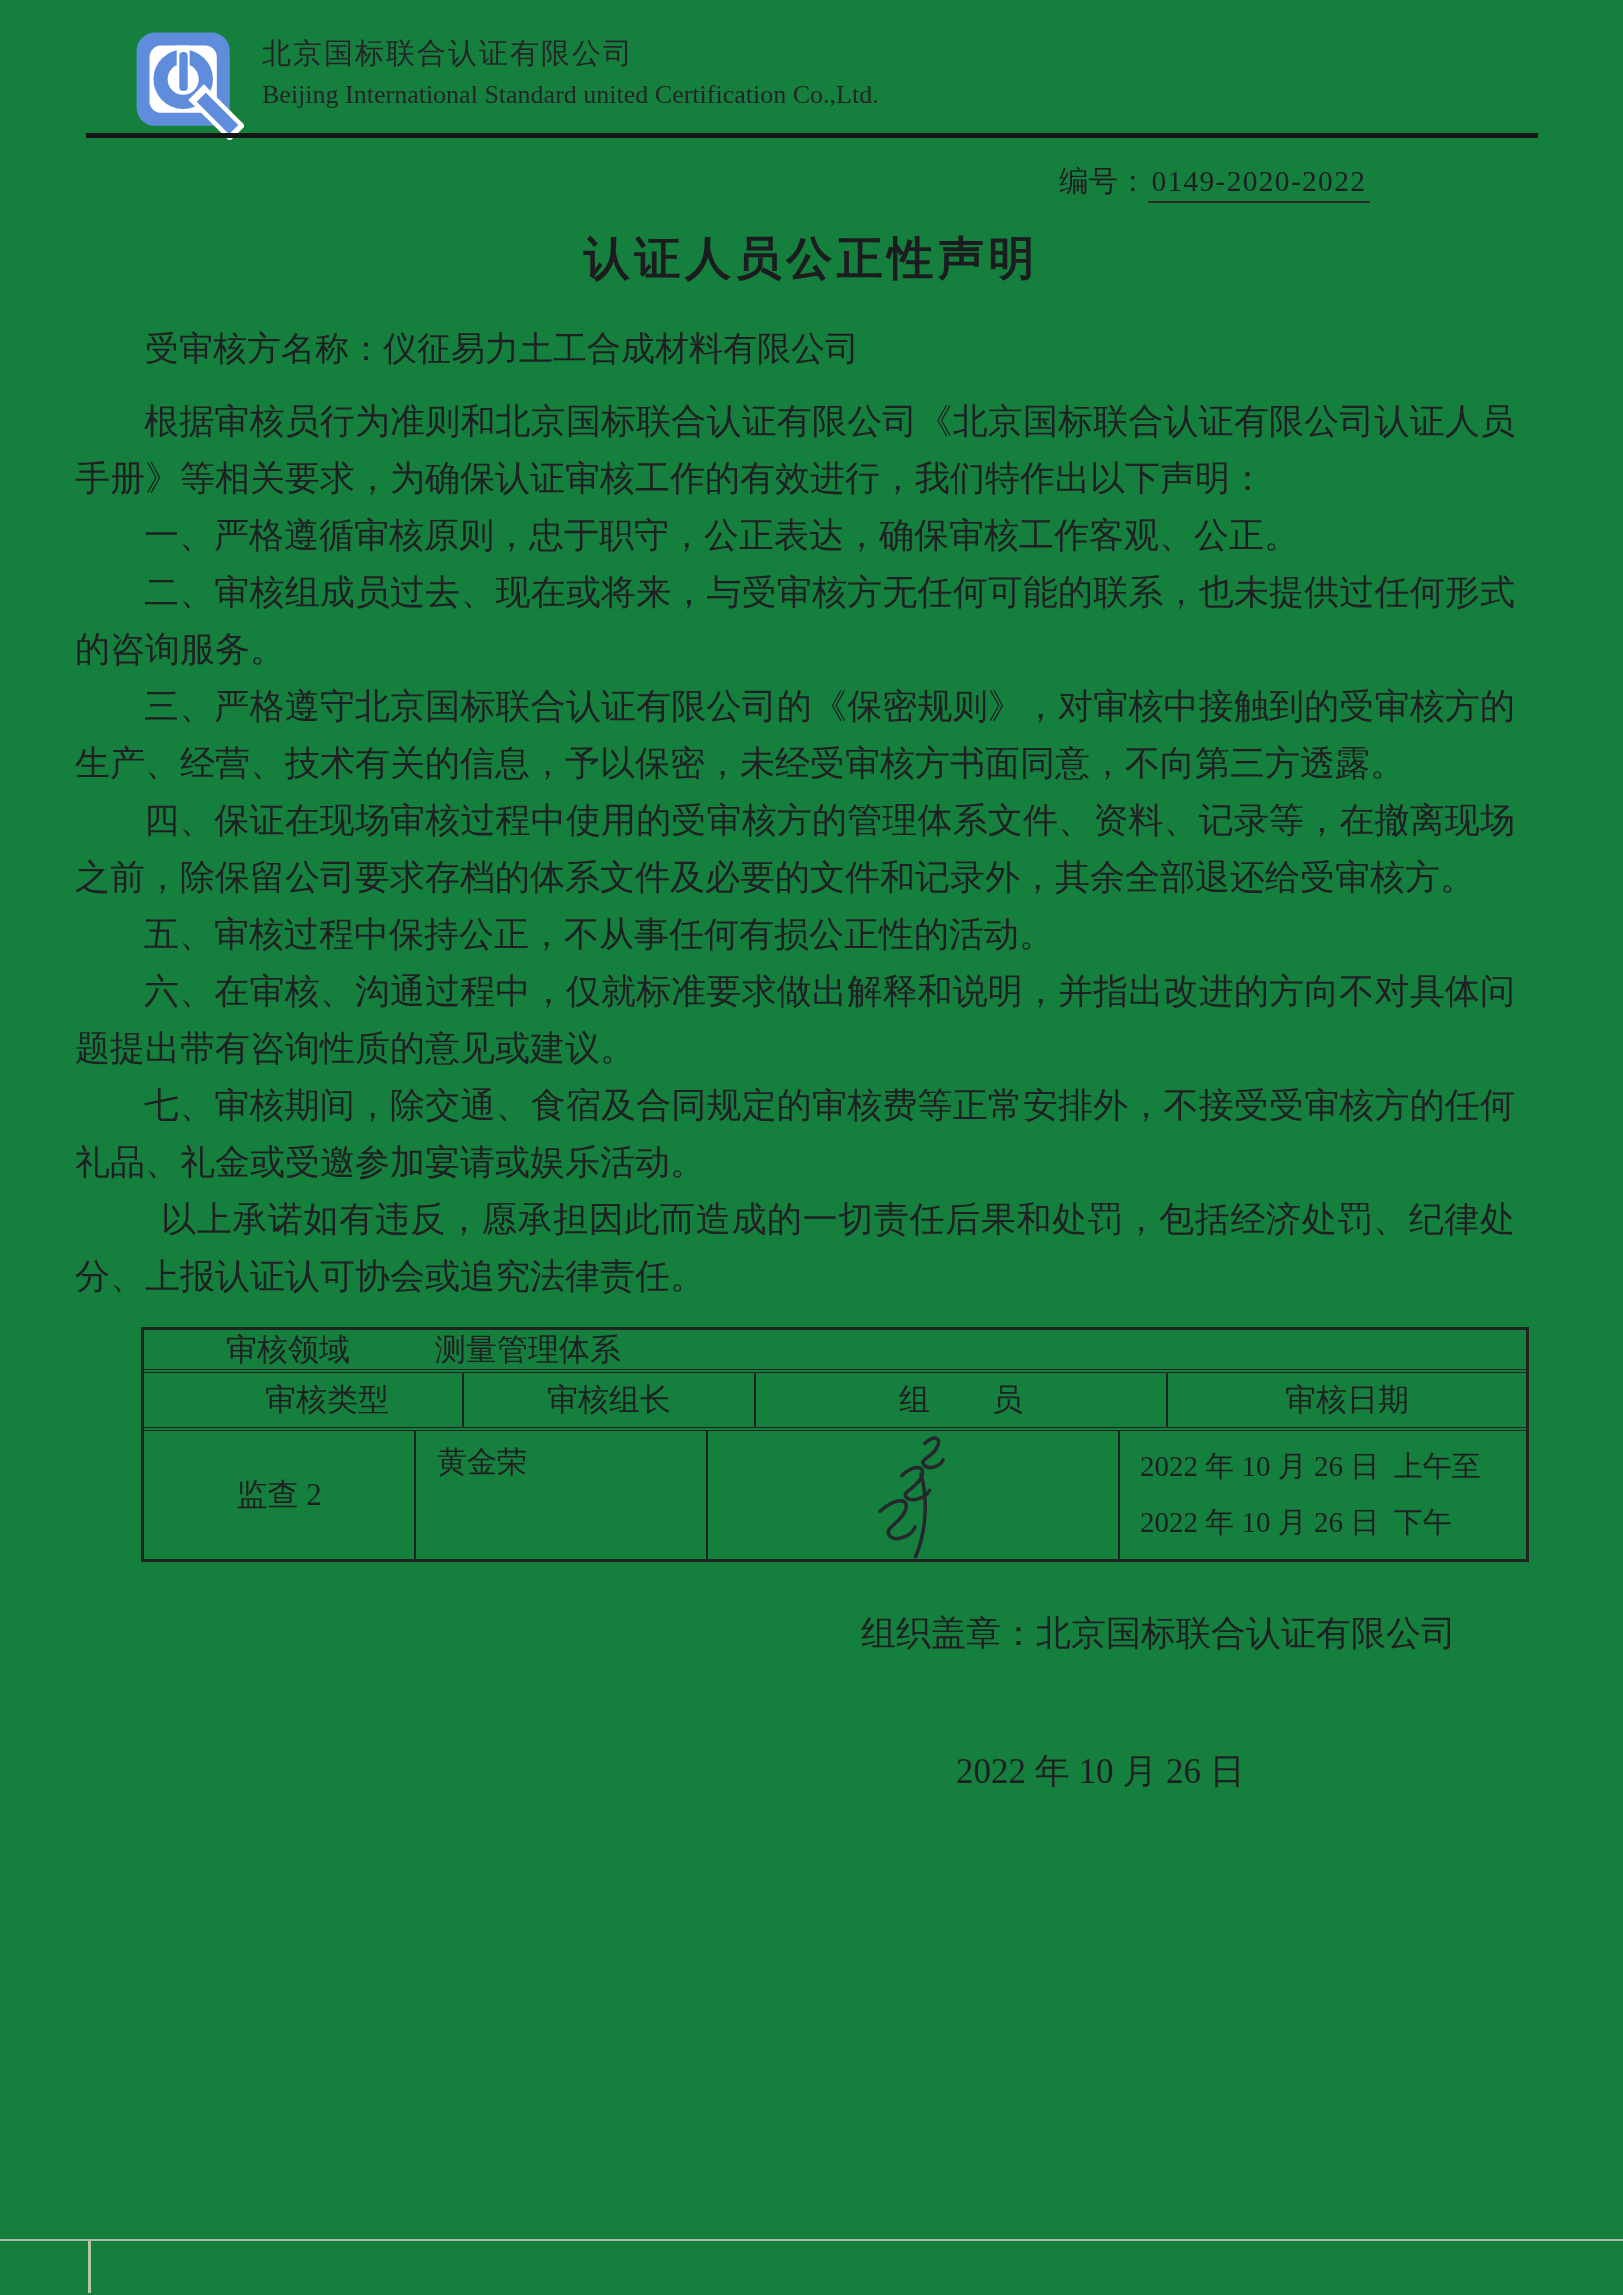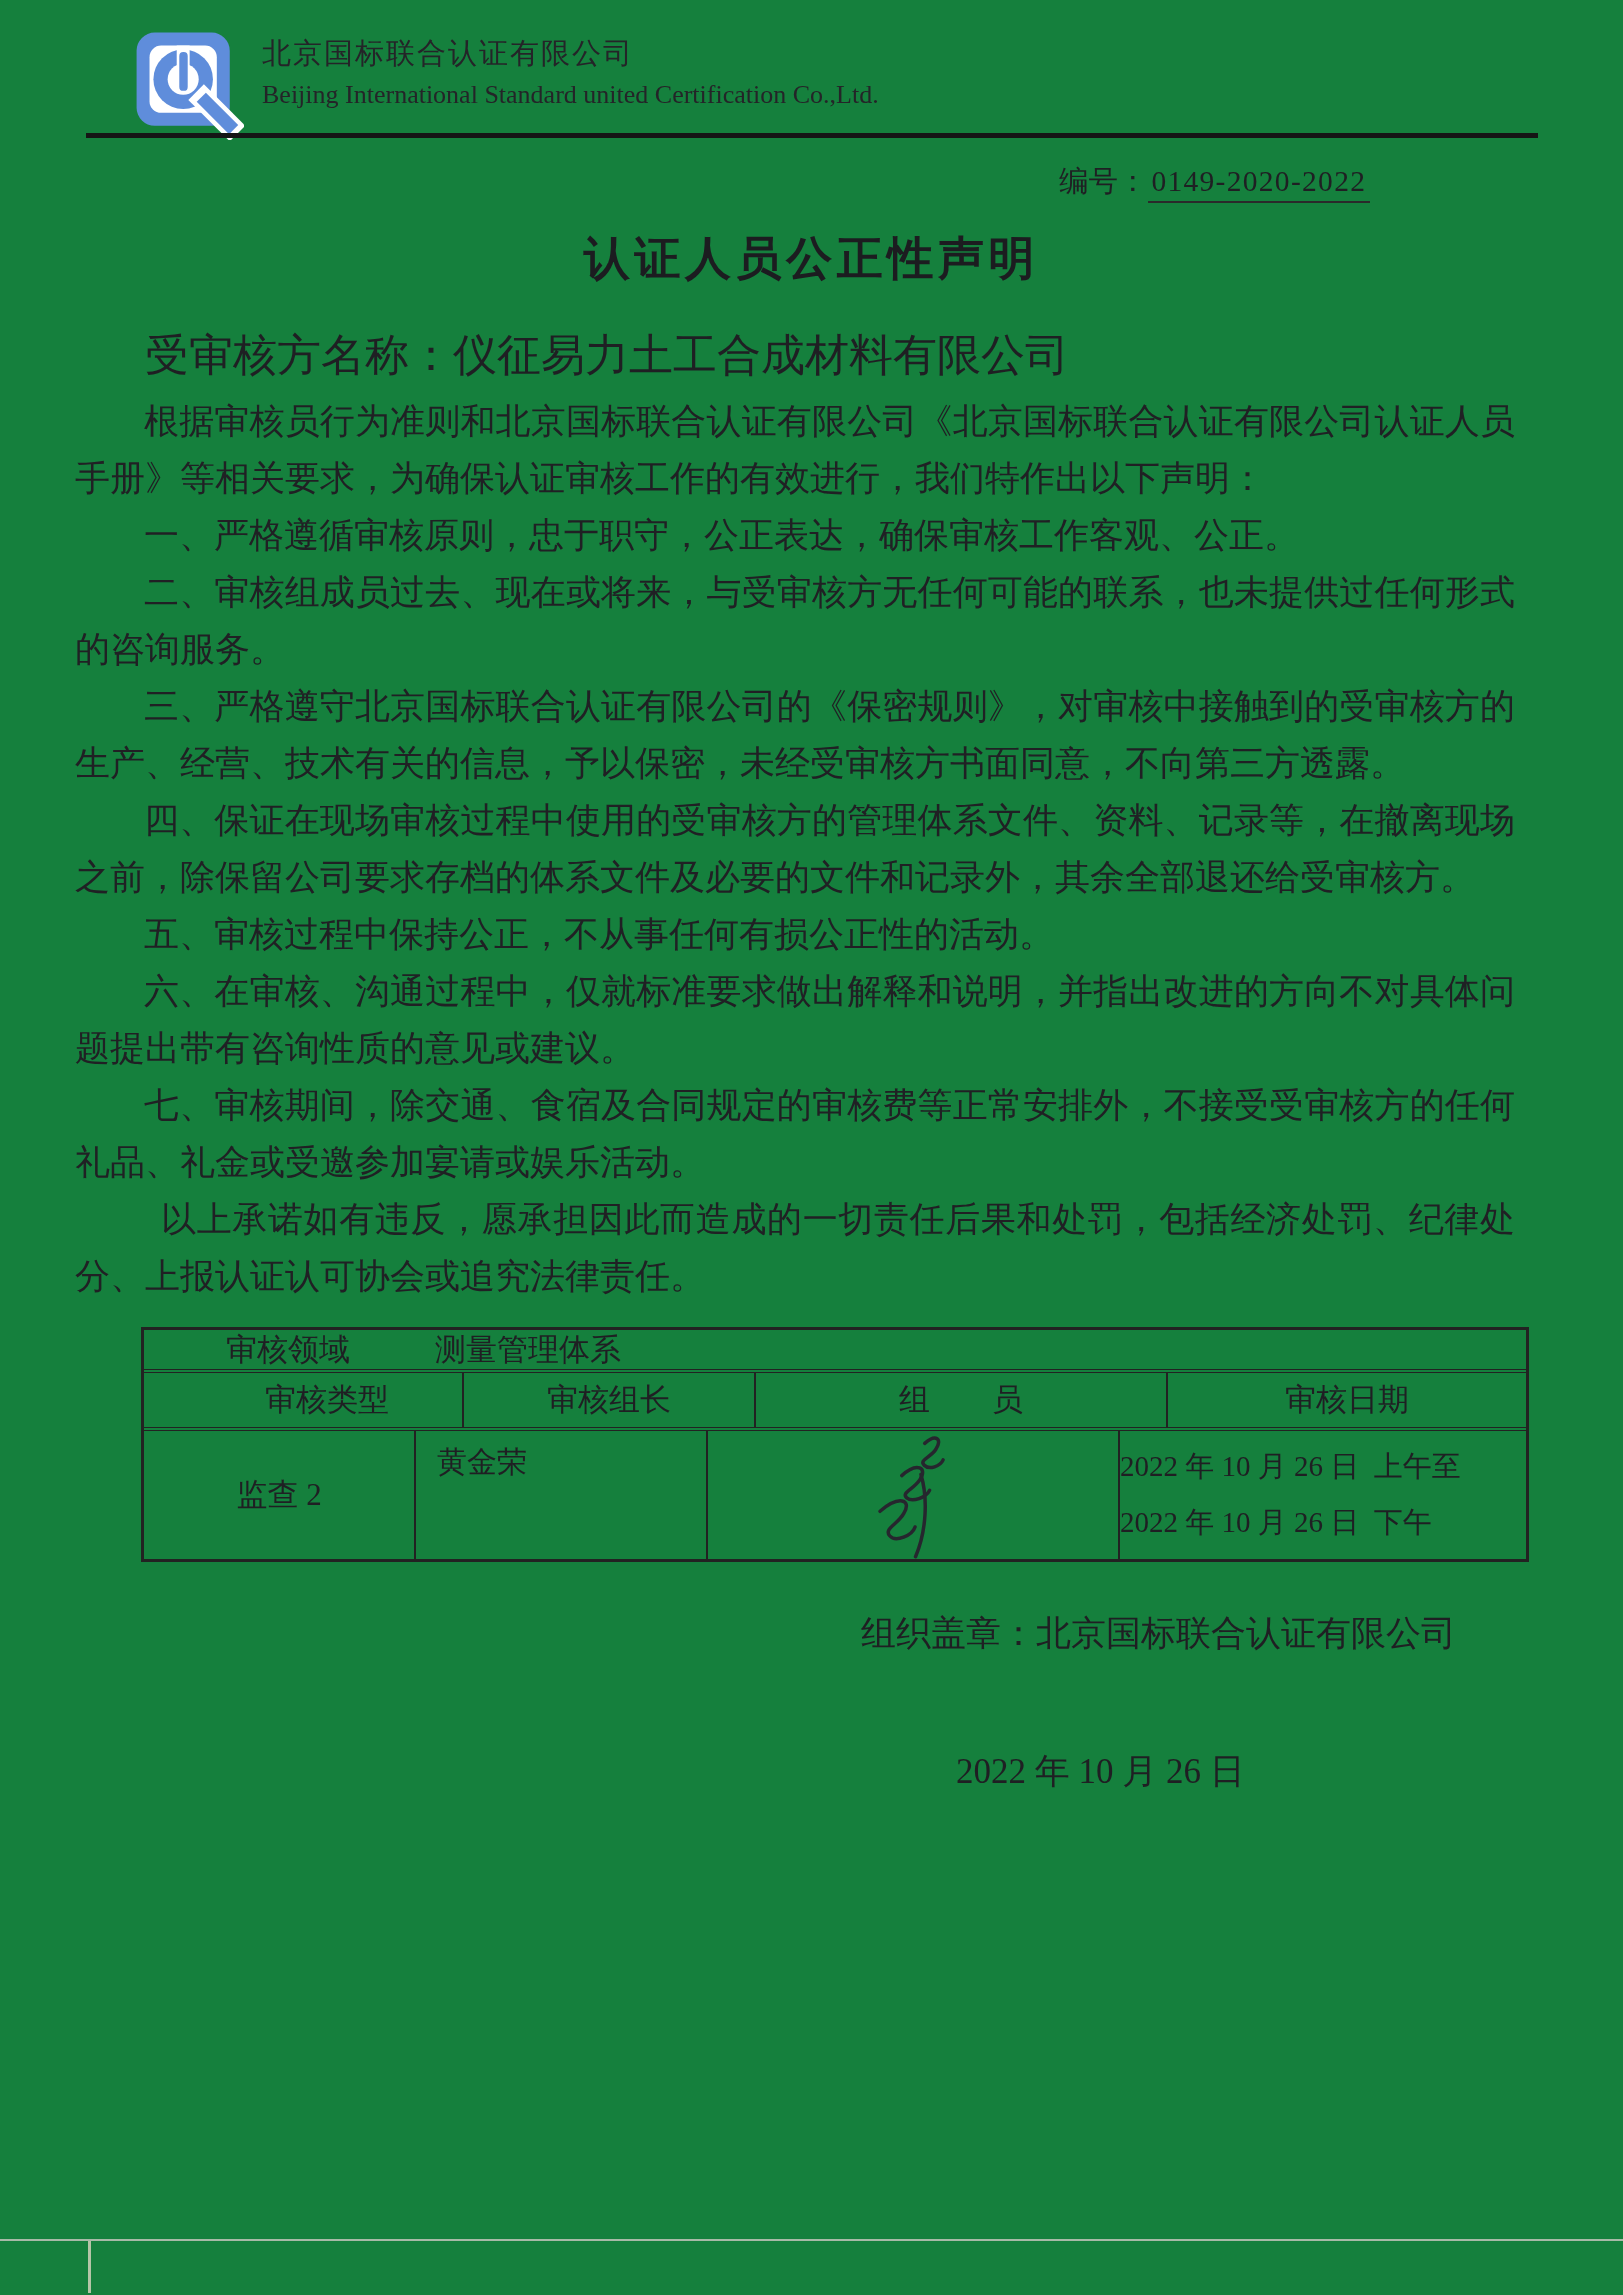--- a/index.html
+++ b/index.html
@@ -19,21 +19,21 @@
 
   
   .doc-no { left:1059px; top:162px; font-size:29.5px; }
   .doc-no .num { letter-spacing:1.3px; border-bottom:2px solid #2a2a2a; padding:0 3.9px 3.9px 3.9px; }
 
   
   .title { left:0; top:228px; width:100%; text-align:center;
            font-size:46px; font-weight:bold; letter-spacing:4.6px; color:#1c1c20; }
 
   
-  .auditee { left:145px; top:326px; font-size:44px; }
+  .auditee { left:145px; top:326px; font-size:34px; }
 
   
   .body-block { left:75px; top:393px; width:1440px; font-size:35px;
                 line-height:57px; text-align:justify; color:#202024; }
   .body-block p { text-indent:69px; }
   .body-block p.deep-indent { text-indent:86px; }
 
   
   .audit-table { left:141px; top:1327px; width:1388px; border:3.3px solid #222; background:transparent; }
   .t-caption { height:43px; border-bottom:4.6px double #222; display:flex; align-items:center;
@@ -44,21 +44,21 @@
   .t-head .cell { height:54px; display:flex; align-items:center; justify-content:center;
                   font-size:31px; }
   .cell { border-right:2px solid #222; }
   .cell:last-child { border-right:none; }
   .t-row .cell { height:128px; position:relative; }
   .c-type { display:flex; align-items:center; justify-content:center; font-size:31px; }
   .c-leader { font-size:30px; padding:10.5px 0 0 21px; }
   .c-sign { display:flex; align-items:center; justify-content:center; overflow:visible; }
   .c-sign svg { transform:rotate(-6deg) translateY(2.6px); }
   .c-dates { display:flex; flex-direction:column; justify-content:space-evenly;
-             align-items:flex-start; padding-left:0; font-size:29px; white-space:pre; }
+             align-items:flex-start; padding-left:20px; font-size:29px; white-space:pre; }
 
   
   .stamp-line { left:861px; top:1610px; font-size:35px; }
   .sign-date  { left:956px; top:1748px; font-size:35px; white-space:pre; }
 
   
   .scan-h { left:0; top:2239px; width:1623px; height:2px; background:#cdc8c2; opacity:.8; }
   .scan-v { left:88px; top:2241px; width:2.6px; height:52px; background:#ddd6c2; opacity:.8; }
 </style>
 </head>

